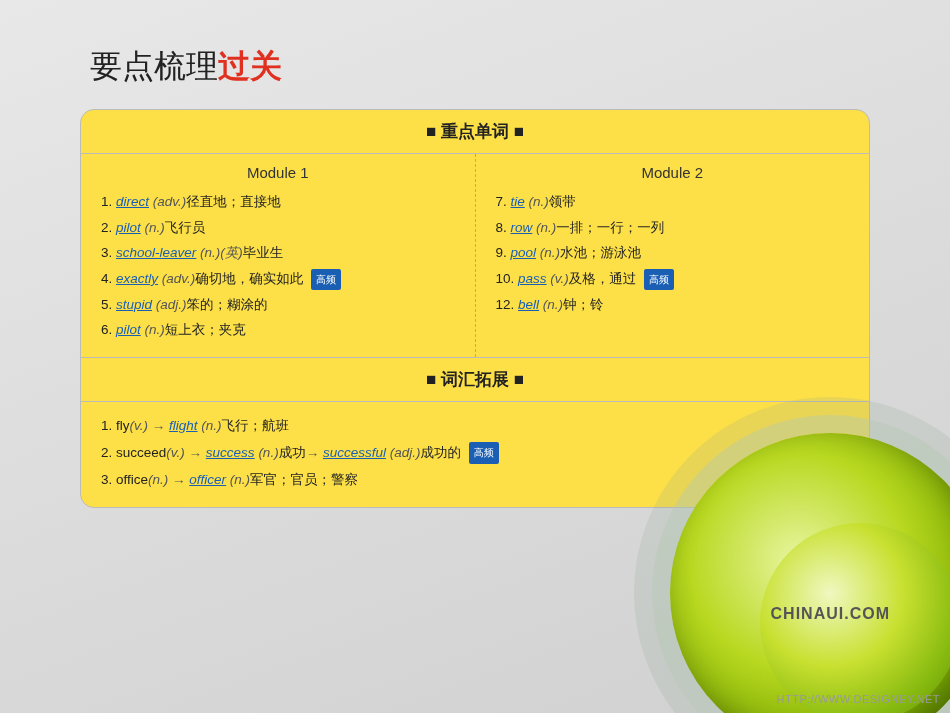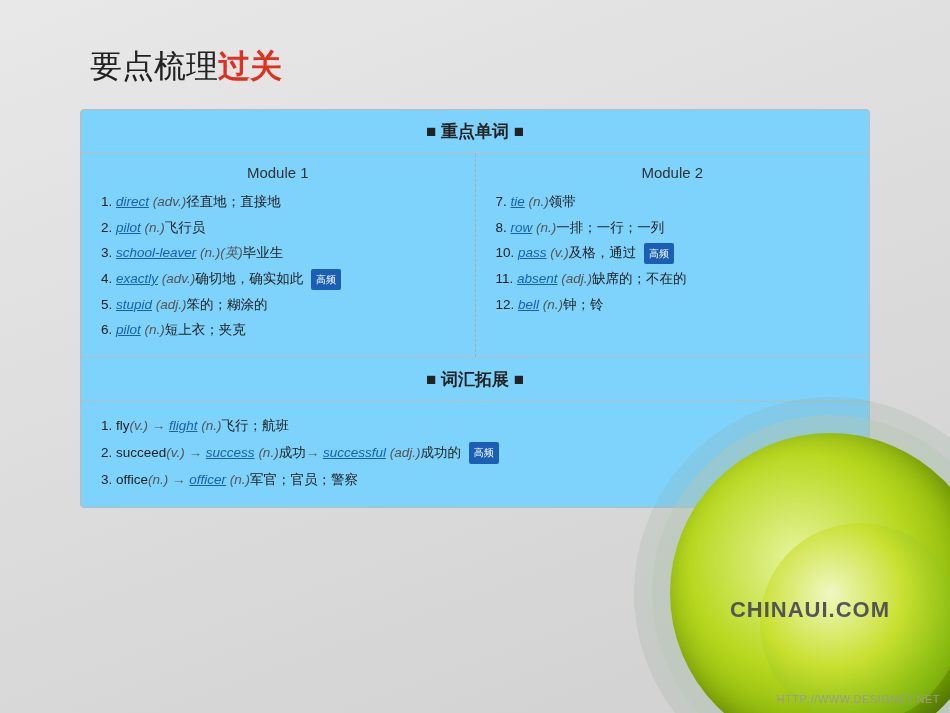--- a/index.html
+++ b/index.html
@@ -44,23 +44,23 @@
       font-family: 'Microsoft YaHei', 'SimHei', sans-serif;
     }
     .title-highlight {
       color: #e03020;
       font-weight: bold;
     }
 
     
     .content-card {
       margin: 0 80px;
-      background: #7dd3fc;
+      background: #fde047;
       border: 1.5px solid #bbb;
-      border-radius: 4px;
+      border-radius: 14px;
     }
 
     
     .section-header {
       text-align: center;
       padding: 10px 0;
       font-size: 17px;
       font-weight: bold;
       color: #222;
       border-bottom: 1.5px solid #bbb;
@@ -133,21 +133,21 @@
       font-size: 11px;
       color: #999;
       letter-spacing: 0.5px;
     }
 
     .chinaui {
       position: absolute;
       bottom: 90px;
       right: 60px;
       font-family: Arial, sans-serif;
-      font-size: 22px;
+      font-size: 16px;
       font-weight: bold;
       color: #555;
       letter-spacing: 1px;
     }
 
     .arrow {
       color: #555;
       font-style: normal;
     }
   </style>
@@ -191,24 +191,24 @@
 
     <div class="module-col">
       <div class="module-title">Module 2</div>
       <div class="vocab-item">
         7. <span class="vocab-word">tie</span> <span class="pos">(n.)</span>领带
       </div>
       <div class="vocab-item">
         8. <span class="vocab-word">row</span> <span class="pos">(n.)</span>一排；一行；一列
       </div>
       <div class="vocab-item">
+        9. <span class="vocab-word">pool</span> <span class="pos">(n.)</span>水池；游泳池
+      </div>
+      <div class="vocab-item">
         10. <span class="vocab-word">pass</span> <span class="pos">(v.)</span>及格，通过 <span class="high-freq">高频</span>
-      </div>
-      <div class="vocab-item">
-        11. <span class="vocab-word">absent</span> <span class="pos">(adj.)</span>缺席的；不在的
       </div>
       <div class="vocab-item">
         12. <span class="vocab-word">bell</span> <span class="pos">(n.)</span>钟；铃
       </div>
     </div>
   </div>
 
   <div class="section-header">
     <span>■ 词汇拓展 ■</span>
   </div>

